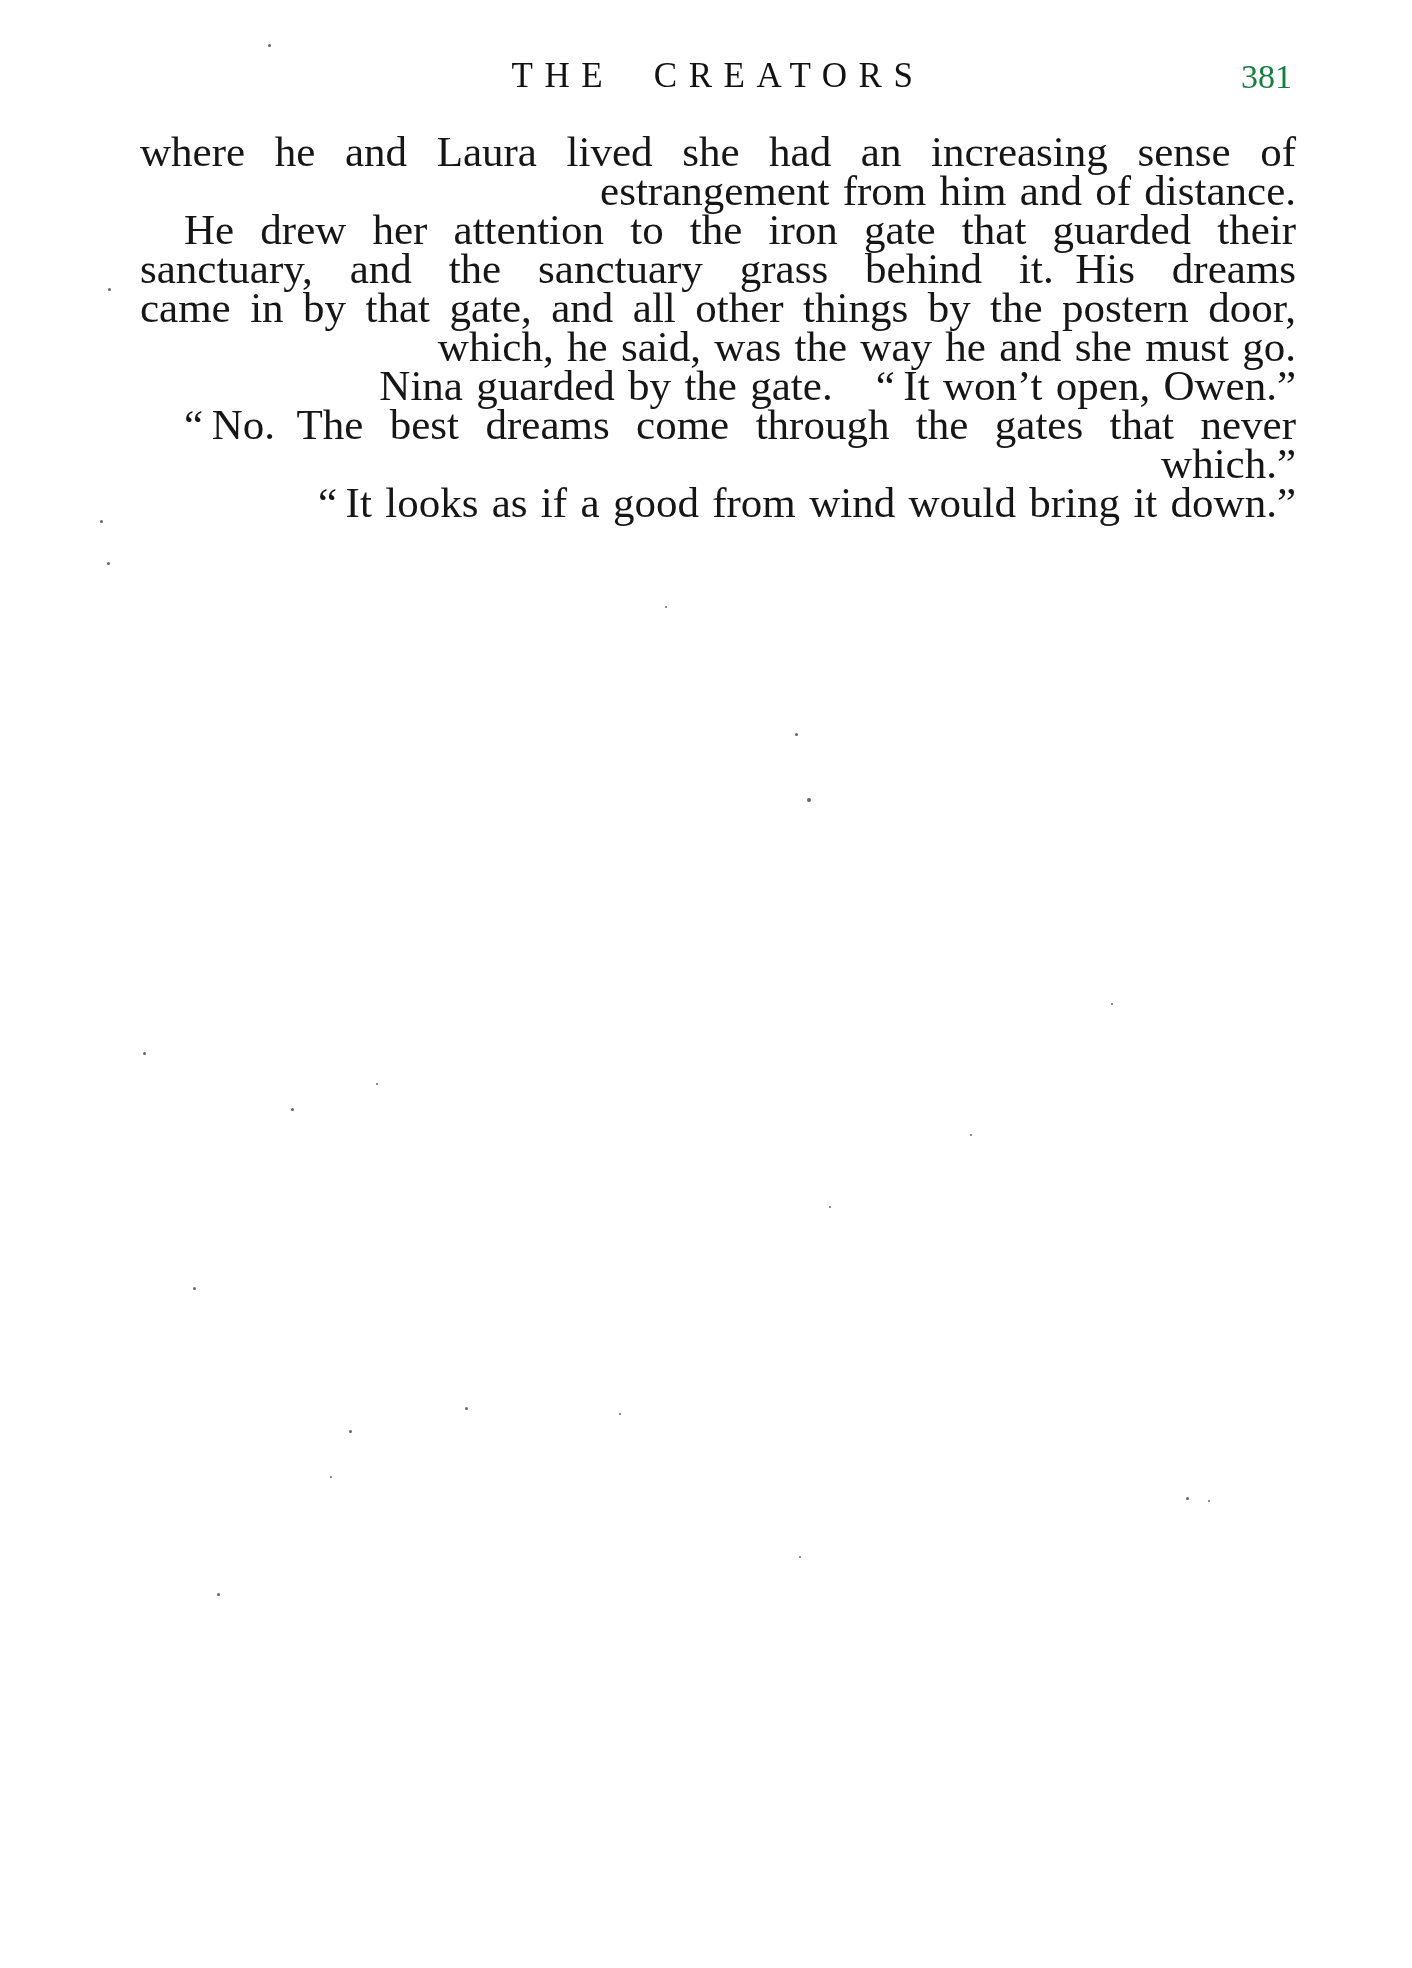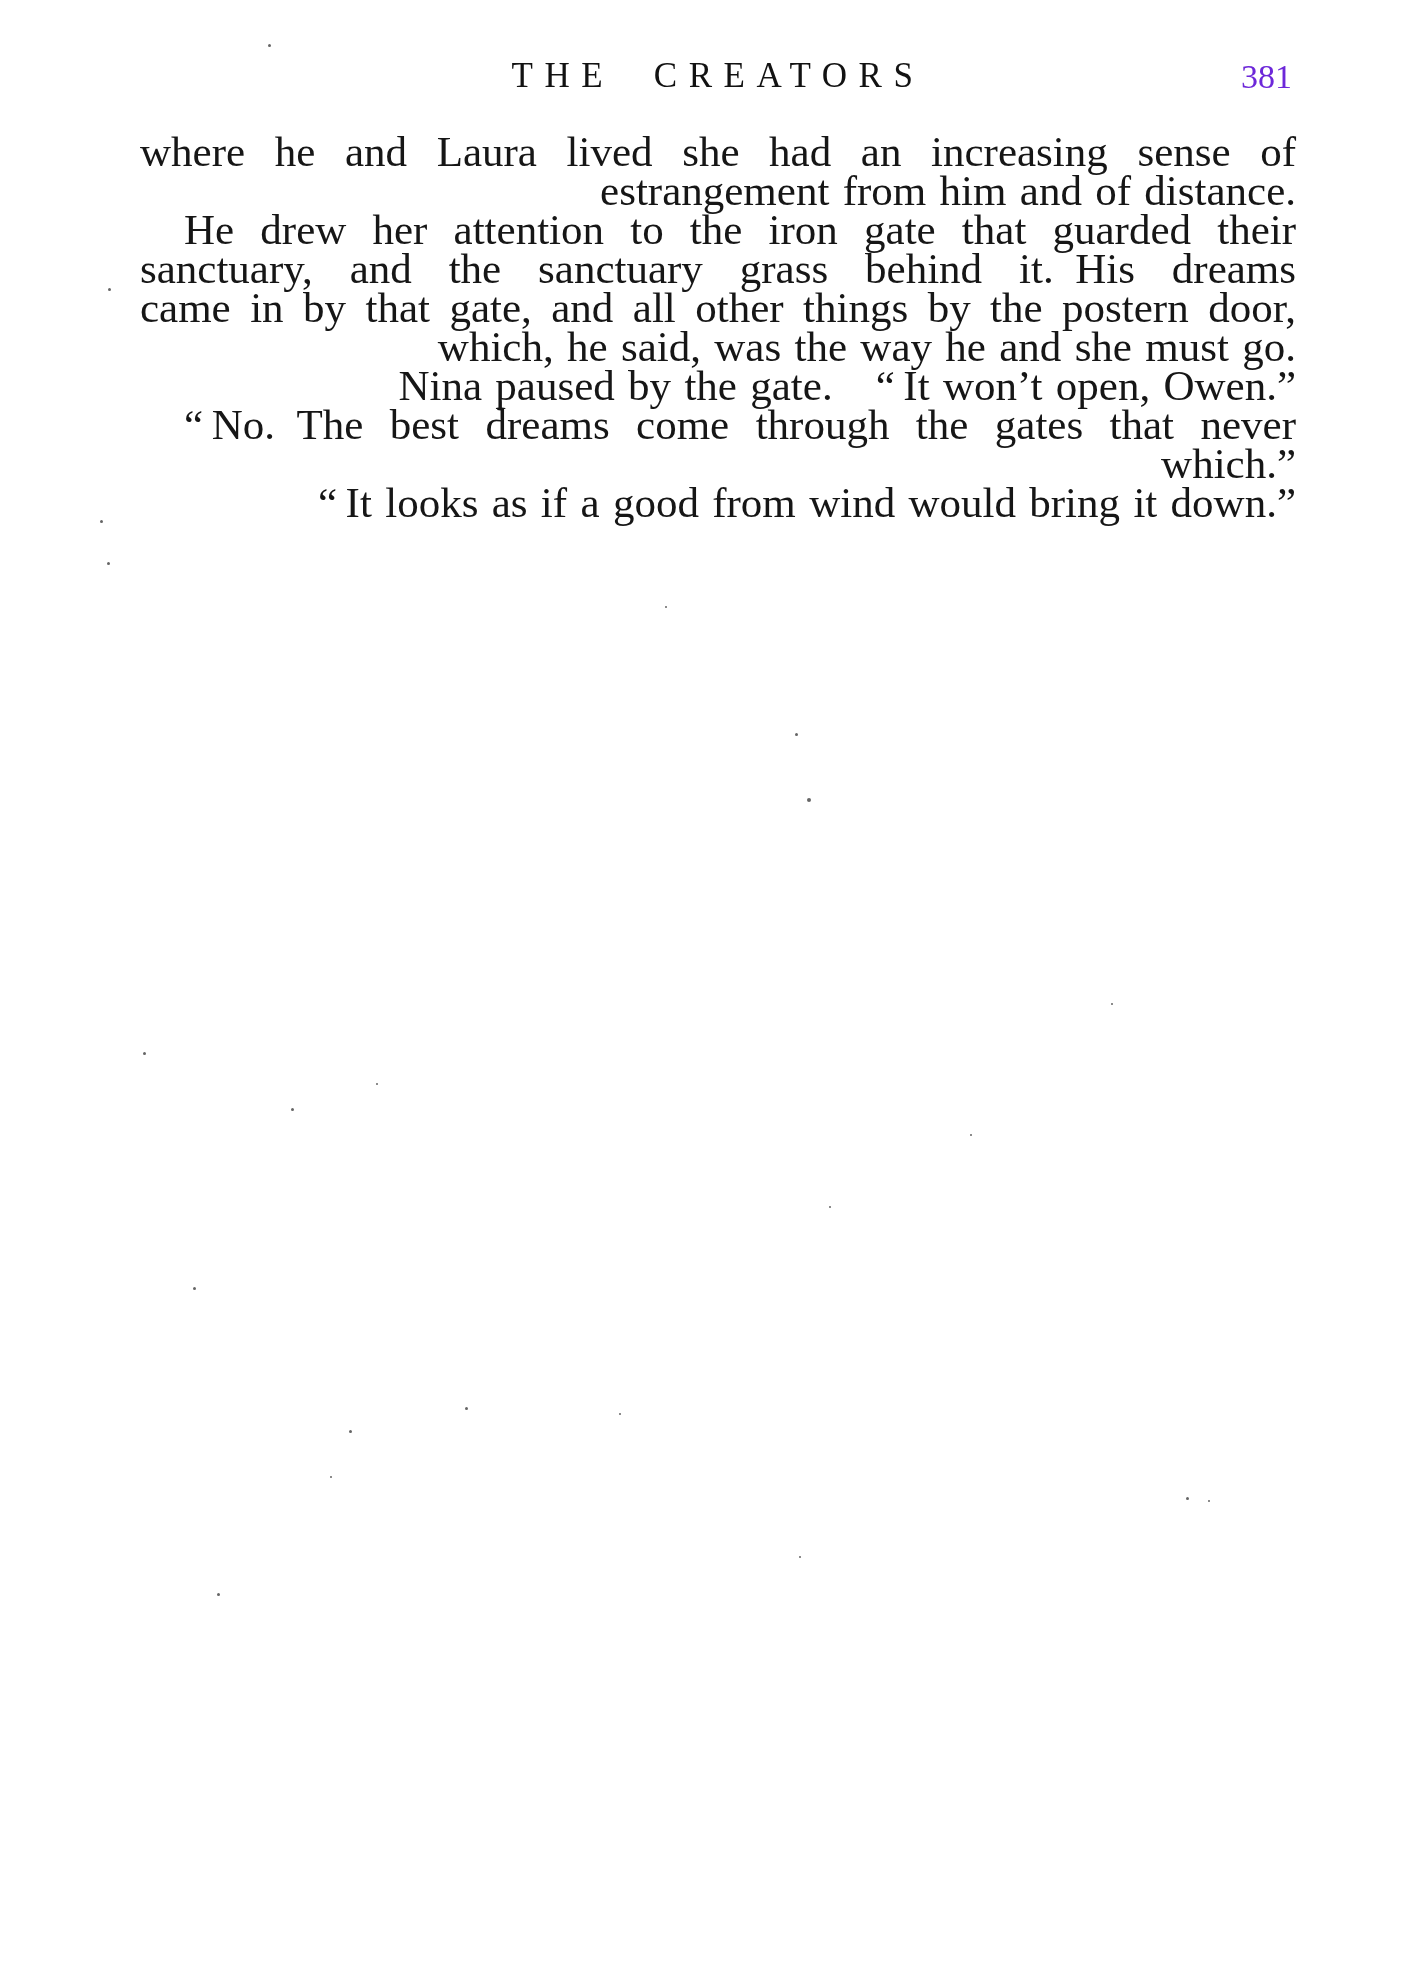--- a/index.html
+++ b/index.html
@@ -30,21 +30,21 @@
     letter-spacing: 0.33em;
     word-spacing: 0.55em;
     white-space: nowrap;
     color: #121212;
   }
   .page-number {
     position: absolute;
     right: 4px;
     top: 2px;
     font-size: 34px;
-    color: #6d28d9;
+    color: #15803d;
   }
   .body-text {
     position: absolute;
     left: 140px;
     top: 132px;
     width: 1156px;
     font-size: 43px;
     line-height: 39px;
     word-spacing: 0.06em;
     color: #161616;
@@ -79,21 +79,21 @@
 
   <div class="body-text">
     <div class="line j">where he and Laura lived she had an increasing sense of</div>
     <div class="line">estrangement from him and of distance.</div>
 
     <div class="line j in">He drew her attention to the iron gate that guarded their</div>
     <div class="line j">sanctuary, and the sanctuary grass behind it. His dreams</div>
     <div class="line j">came in by that gate, and all other things by the postern door,</div>
     <div class="line">which, he said, was the way he and she must go.</div>
 
-    <div class="line in">Nina paused by the gate.  “ It won’t open, Owen.”</div>
+    <div class="line in">Nina guarded by the gate.  “ It won’t open, Owen.”</div>
 
     <div class="line j in">“ No. The best dreams come through the gates that never</div>
     <div class="line">which.”</div>
 
     <div class="line in">“ It looks as if a good from wind would bring it down.”</div>
 
   </div>
 
   <div id="speckle-layer">
       <div class="speckle" style="left: 268px; top: 44px; width: 3px; height: 3px;"></div>

